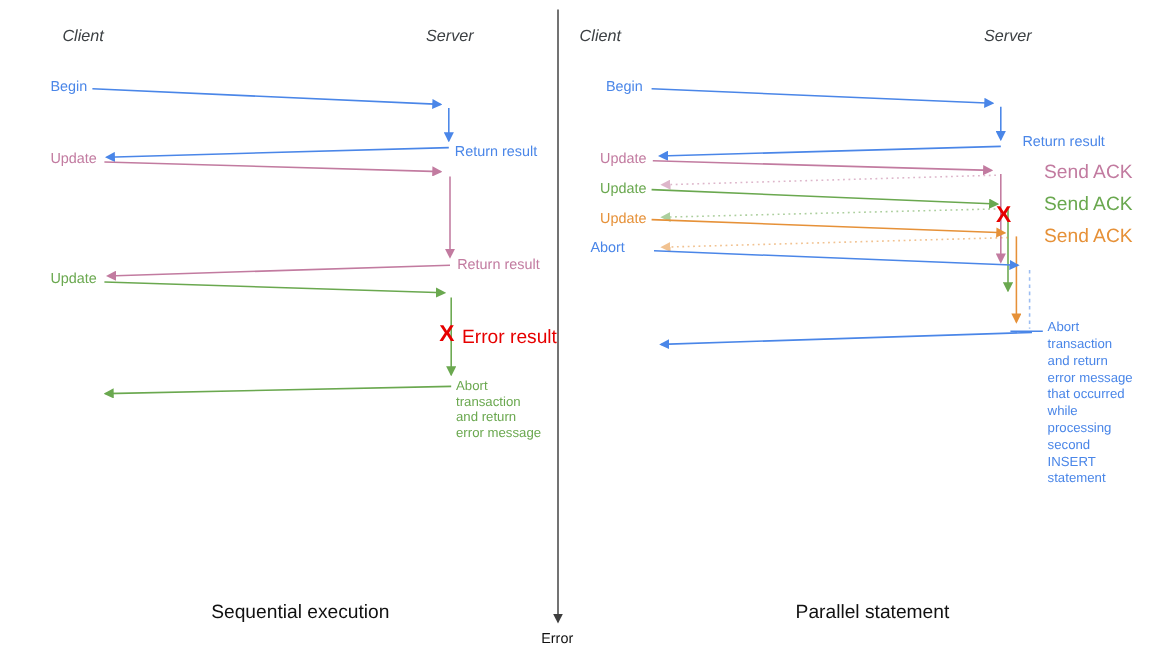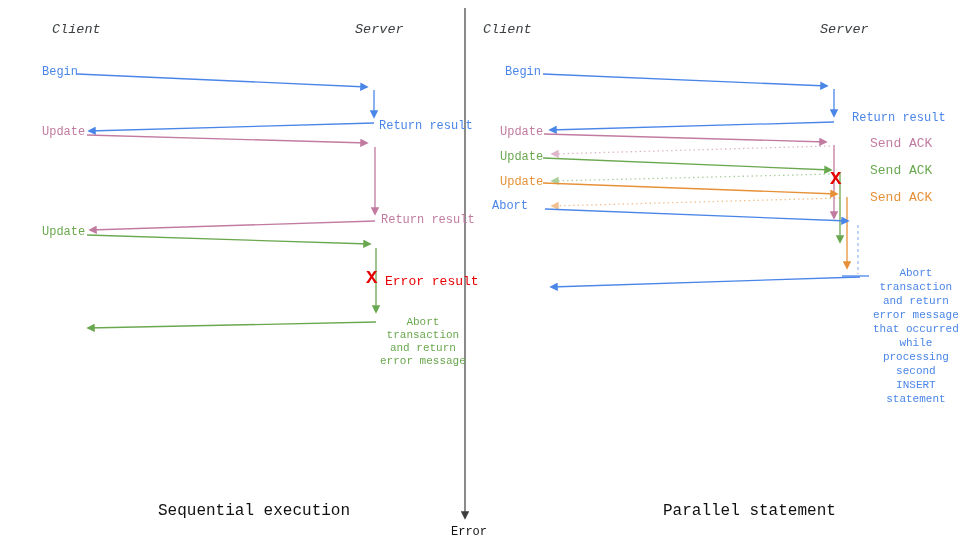--- a/index.html
+++ b/index.html
@@ -1,32 +1,31 @@
 <!DOCTYPE html>
 <html style="--c-blue: #4a86e8; --c-pink: #c27ba0; --c-green: #6aa84f; --c-orange: #e69138; --c-red: #e60000; --c-axis: #3d3d3d; --c-header: #3c4043; --c-caption: #111111;"><head>
 <meta charset="utf-8">
 <style>
   html,body{margin:0;padding:0;background:#ffffff;}
   #stage{
     position:relative;
     width:960px;height:540px;
     background:#ffffff;
-    font-family:Liberation Mono, monospace;
+    font-family:Liberation Sans, sans-serif;
     overflow:hidden;
-    text-align:center;
   }
   #lines{position:absolute;left:0;top:0;width:960px;height:540px;}
   .lbl{position:absolute;white-space:nowrap;font-size:12px;line-height:12px;}
   .hdr{font-style:italic;font-size:13.5px;color:var(--c-header,#3c4043);}
   .t-blue{color:var(--c-blue,#4a86e8);}
   .t-pink{color:var(--c-pink,#c27ba0);}
   .t-green{color:var(--c-green,#6aa84f);}
   .t-orange{color:var(--c-orange,#e69138);}
   .t-red{color:var(--c-red,#e60000);}
-  .small{font-size:13px;line-height:11.5px;}
+  .small{font-size:16px;line-height:11.5px;}
   .multiline{white-space:pre-line;font-size:11px;}
   .abort-left{line-height:13px;}
   .abort-right{line-height:14px;}
   .xmark{font-weight:bold;font-size:19px;line-height:19px;}
   .caption{font-size:16px;color:var(--c-caption,#111);}
   .time-lbl{font-size:12px;color:var(--c-caption,#111);}
   
   path{fill:none;stroke-width:1.3px;}
   .s-blue{stroke:var(--c-blue,#4a86e8);}
   .s-pink{stroke:var(--c-pink,#c27ba0);}
@@ -96,21 +95,21 @@
   <div class="lbl t-blue" style="left:379px;top:120px">Return result</div>
   <div class="lbl t-pink" style="left:42px;top:126px">Update</div>
   <div class="lbl t-pink" style="left:381px;top:214px">Return result</div>
   <div class="lbl t-green" style="left:42px;top:226px">Update</div>
   <div class="lbl t-red xmark" style="left:366px;top:269px">X</div>
   <div class="lbl t-red small" style="left:385px;top:276px">Error result</div>
   <div class="lbl t-green multiline abort-left" style="left:380px;top:316px">Abort
 transaction
 and return
 error message</div>
-  <div class="lbl caption" style="left:158px;top:505px">Sequential execution</div>
+  <div class="lbl caption" style="left:176px;top:505px">Sequential execution</div>
 
   <div class="lbl hdr" style="left:483px;top:24px">Client</div>
   <div class="lbl hdr" style="left:820px;top:24px">Server</div>
   <div class="lbl t-blue" style="left:505px;top:66px">Begin</div>
   <div class="lbl t-blue" style="left:852px;top:112px">Return result</div>
   <div class="lbl t-pink" style="left:500px;top:126px">Update</div>
   <div class="lbl t-pink small" style="left:870px;top:138px">Send ACK</div>
   <div class="lbl t-green" style="left:500px;top:151px">Update</div>
   <div class="lbl t-green small" style="left:870px;top:165px">Send ACK</div>
   <div class="lbl t-orange" style="left:500px;top:176px">Update</div>

